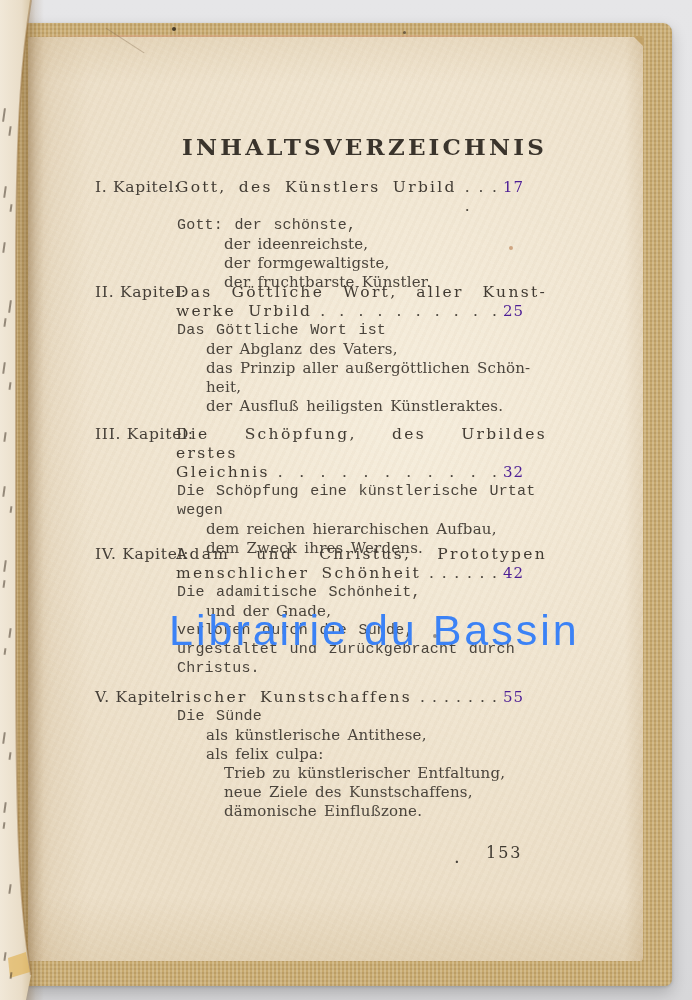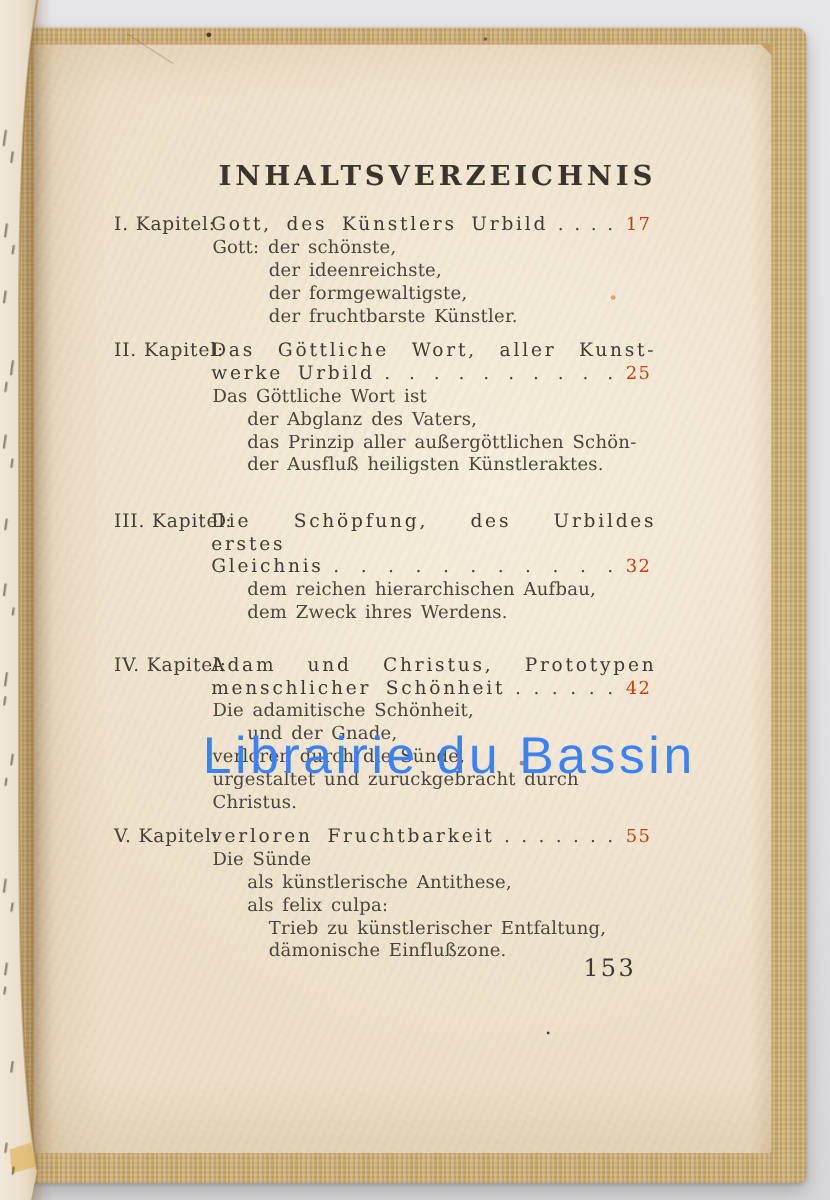--- a/index.html
+++ b/index.html
@@ -70,28 +70,28 @@
   .entry-label{
     text-align:right;font-size:15.5px;line-height:19px;letter-spacing:.7px;white-space:nowrap;color:#443e37;
   }
   .entry-content{min-width:0;}
   .tline{font-size:15.5px;line-height:19px;letter-spacing:2.3px;word-spacing:5px;color:#403a32;}
   .tline.justify{text-align:justify;text-align-last:justify;}
   .tline.with-dots{display:flex;align-items:baseline;}
   .tline .t{white-space:nowrap;}
   .tline .dots{flex:1;margin:0 6px 0 8px;overflow:hidden;letter-spacing:0;word-spacing:0;
     text-align:justify;text-align-last:justify;color:#4a443c;}
-  .tline .pg{width:30px;text-align:center;letter-spacing:1px;font-size:15px;color:#c2410c;}
+  .tline .pg{width:30px;margin-right:14px;text-align:left;letter-spacing:1px;font-size:15px;color:#4c1d95;}
   .sub{font-size:15px;line-height:19px;letter-spacing:.2px;word-spacing:2.2px;color:#4a443c;}
-  .ind-0{padding-left:1px;}
+  .ind-0{padding-left:1px;font-family:Liberation Mono, monospace;}
   .ind-1{padding-left:30px;}
   .ind-2{padding-left:48px;}
   
   .footer-dot{position:absolute;left:454px;top:846px;z-index:10;font-size:18px;color:#46403a;}
-  .folio{position:absolute;left:486px;top:794px;z-index:10;font-size:20px;letter-spacing:2px;color:#3f3931;}
+  .folio{position:absolute;left:486px;top:843px;z-index:10;font-size:16px;letter-spacing:2px;color:#3f3931;}
   
   .watermark{
     position:absolute;left:169px;top:608px;z-index:30;
     font-family:"Liberation Sans",sans-serif;font-size:43px;line-height:1.06;
     letter-spacing:3px;white-space:nowrap;font-weight:400;
   }
   
   .seam{position:absolute;left:30px;top:35px;width:610px;height:2px;z-index:4;
     background:linear-gradient(90deg,rgba(216,160,130,.0),rgba(216,160,130,.55) 15%,rgba(216,160,130,.45) 85%,rgba(216,160,130,0));}
   
@@ -177,32 +177,34 @@
     <div class="entry-content">
         <div class="tline justify">Das Göttliche Wort, aller Kunst-</div>
         <div class="tline with-dots">
           <span class="t">werke Urbild</span>
           <span class="dots">. . . . . . . . . .</span>
           <span class="pg">25</span>
         </div>
         <div class="sub ind-0">Das Göttliche Wort ist</div>
         <div class="sub ind-1">der Abglanz des Vaters,</div>
         <div class="sub ind-1">das Prinzip aller außergöttlichen Schön-</div>
+        <div class="sub ind-1">heit,</div>
         <div class="sub ind-1">der Ausfluß heiligsten Künstleraktes.</div>
       </div>
   </div>
     <div class="toc-entry" style="top: 425px;">
     <div class="entry-label">III. Kapitel:</div>
     <div class="entry-content">
         <div class="tline justify">Die Schöpfung, des Urbildes erstes</div>
         <div class="tline with-dots">
           <span class="t">Gleichnis</span>
           <span class="dots">. . . . . . . . . . .</span>
           <span class="pg">32</span>
         </div>
+        <div class="sub ind-0">Die Schöpfung eine künstlerische Urtat wegen</div>
         <div class="sub ind-1">dem reichen hierarchischen Aufbau,</div>
         <div class="sub ind-1">dem Zweck ihres Werdens.</div>
       </div>
   </div>
     <div class="toc-entry" style="top: 545px;">
     <div class="entry-label">IV. Kapitel:</div>
     <div class="entry-content">
         <div class="tline justify">Adam und Christus, Prototypen</div>
         <div class="tline with-dots">
           <span class="t">menschlicher Schönheit</span>
@@ -212,28 +214,29 @@
         <div class="sub ind-0">Die adamitische Schönheit,</div>
         <div class="sub ind-1">und der Gnade,</div>
         <div class="sub ind-0">verloren durch die Sünde,</div>
         <div class="sub ind-0">urgestaltet und zurückgebracht durch Christus.</div>
       </div>
   </div>
     <div class="toc-entry" style="top: 688px;">
     <div class="entry-label">V. Kapitel:</div>
     <div class="entry-content">
         <div class="tline with-dots">
-          <span class="t">verloren Fruchtbarkeit</span>
+          <span class="t">rischer Kunstschaffens</span>
           <span class="dots">. . . . . . .</span>
           <span class="pg">55</span>
         </div>
         <div class="sub ind-0">Die Sünde</div>
         <div class="sub ind-1">als künstlerische Antithese,</div>
         <div class="sub ind-1">als felix culpa:</div>
         <div class="sub ind-2">Trieb zu künstlerischer Entfaltung,</div>
+        <div class="sub ind-2">neue Ziele des Kunstschaffens,</div>
         <div class="sub ind-2">dämonische Einflußzone.</div>
       </div>
   </div>
   </div>
 
 <span class="footer-dot">.</span>
 <span class="folio">153</span>
 
 <div class="watermark" style="color: #3b82f6;">Librairie du Bassin</div>
 

